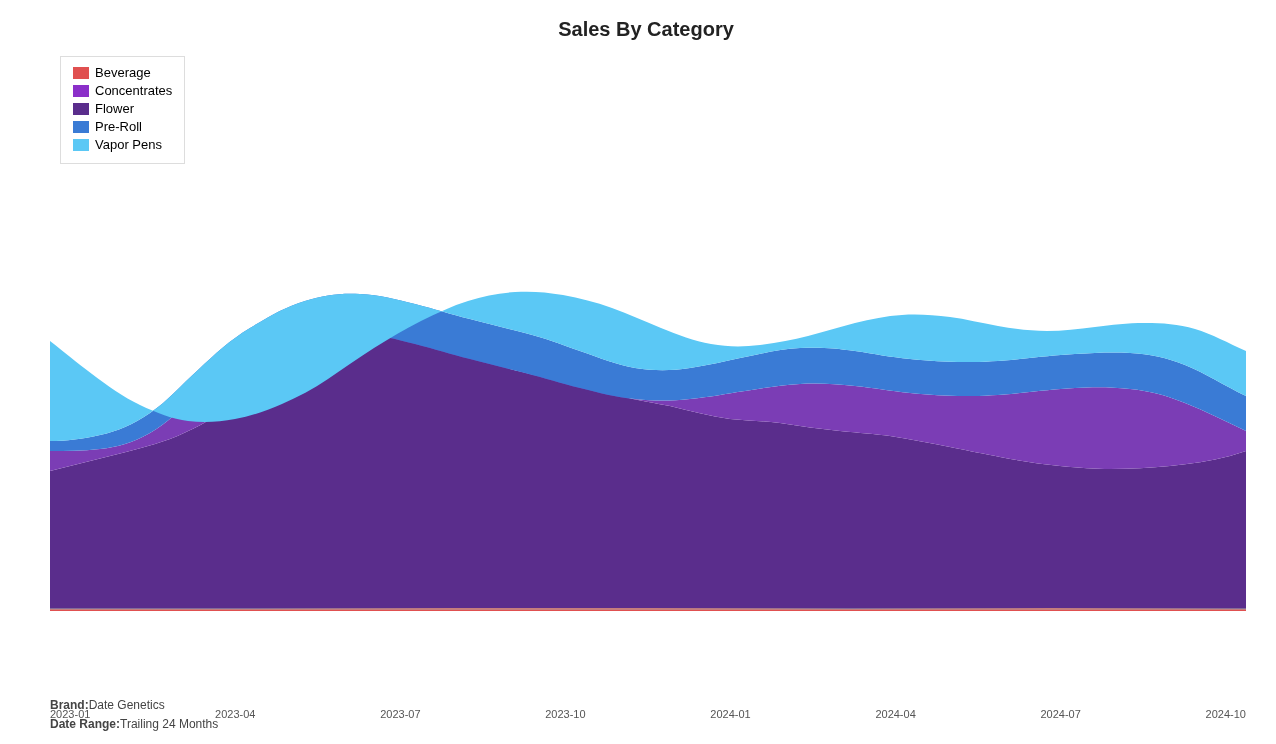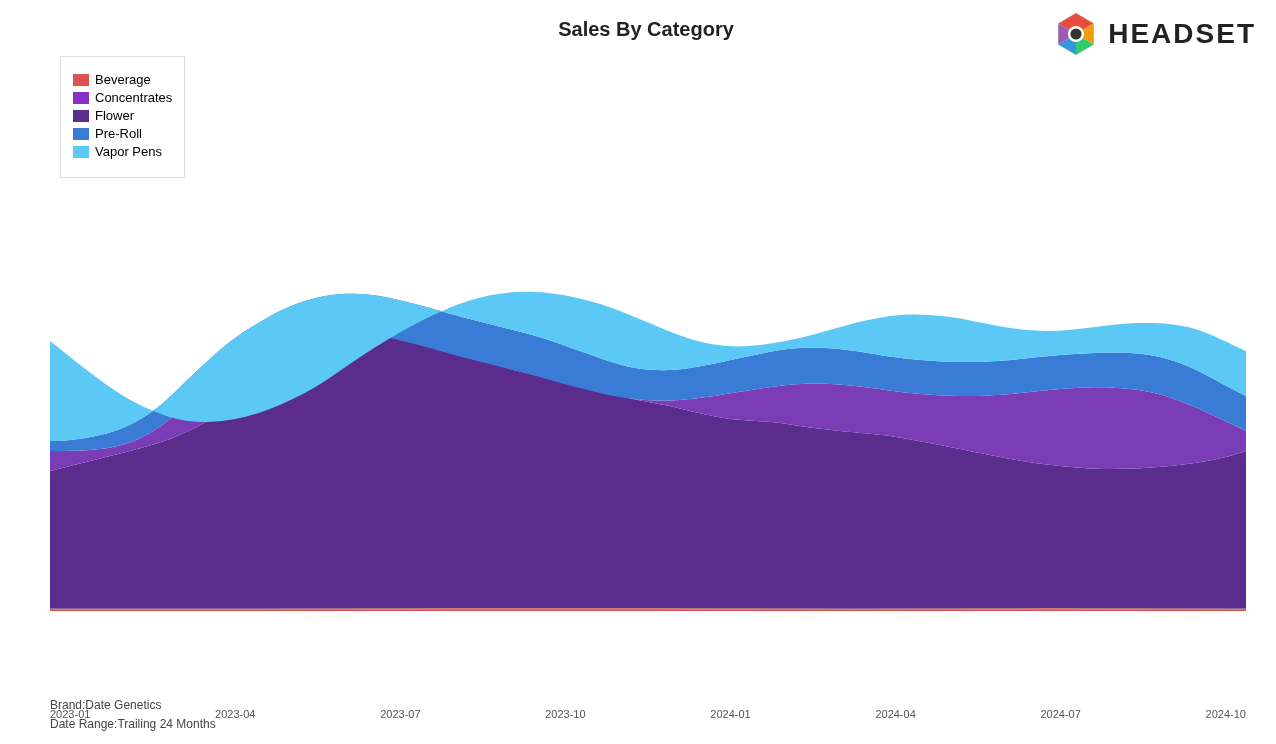--- a/index.html
+++ b/index.html
@@ -50,21 +50,21 @@
     svg.main-chart {
       width: 100%;
       height: 100%;
     }
     .legend {
       position: absolute;
       top: 5px;
       left: 10px;
       background: #fff;
       border: 1px solid #ddd;
-      padding: 15px 12px;
+      padding: 8px 12px;
       font-size: 13px;
     }
     .legend-item {
       display: flex;
       align-items: center;
       gap: 6px;
       margin-bottom: 3px;
     }
     .legend-color {
       width: 16px;
@@ -73,54 +73,38 @@
     }
     .footer {
       position: absolute;
       bottom: 10px;
       left: 50px;
       font-size: 12px;
       color: #444;
       line-height: 1.6;
     }
     .footer span.label {
-      font-weight: normal;
+      font-weight: bold;
     }
     .x-axis-labels {
       position: absolute;
       bottom: 24px;
       left: 50px;
       right: 30px;
       display: flex;
       justify-content: space-between;
       font-size: 11px;
       color: #555;
     }
   </style>
 </head>
 <body>
 
 <div class="chart-container">
 
-  <div class="logo">
-    <svg class="logo-icon" viewBox="0 0 60 60" xmlns="http://www.w3.org/2000/svg">
-
-      <polygon points="30,4 52,17 52,43 30,56 8,43 8,17" fill="none" stroke="#ccc" stroke-width="1"></polygon>
-
-      <path d="M30,30 L30,4 L52,17 Z" fill="#e74c3c"></path>
-      <path d="M30,30 L52,17 L52,43 Z" fill="#f39c12"></path>
-      <path d="M30,30 L52,43 L30,56 Z" fill="#2ecc71"></path>
-      <path d="M30,30 L30,56 L8,43 Z" fill="#3498db"></path>
-      <path d="M30,30 L8,43 L8,17 Z" fill="#9b59b6"></path>
-      <path d="M30,30 L8,17 L30,4 Z" fill="#e74c3c"></path>
-      <circle cx="30" cy="30" r="10" fill="white"></circle>
-      <circle cx="30" cy="30" r="7" fill="#333"></circle>
-    </svg>
-    <span class="logo-text">HEADSET</span>
-  </div>
 
   <div class="header">Sales By Category</div>
 
   <div class="chart-area">
 
     
     <div class="legend">
       <div class="legend-item">
         <span class="legend-color" style="background:#e05050;"></span>
         <span>Beverage</span>

